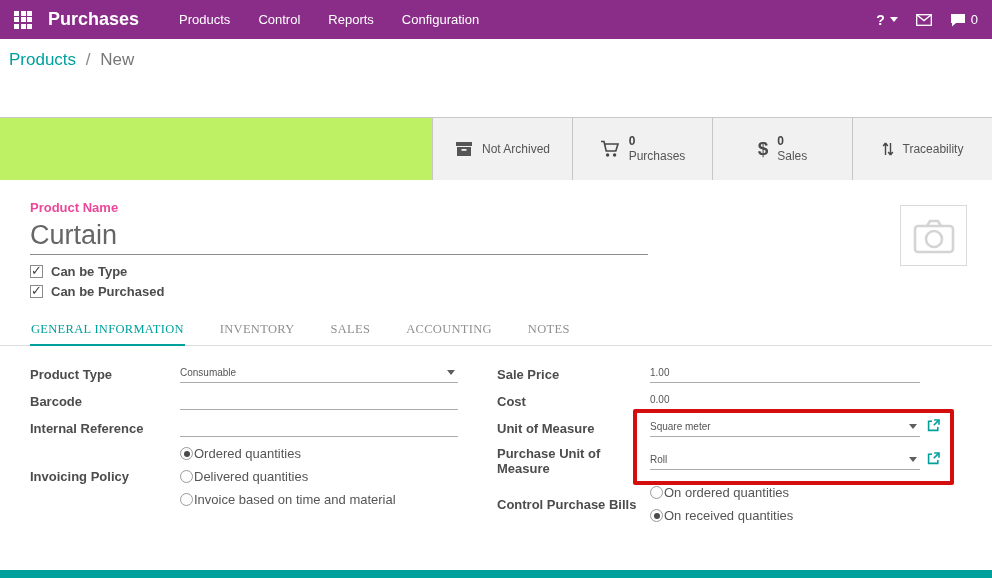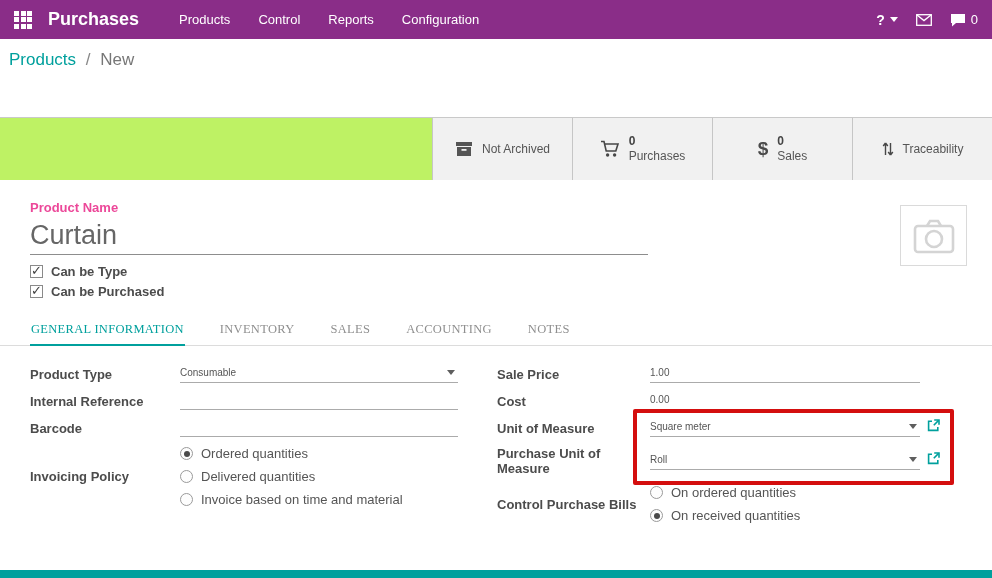--- a/index.html
+++ b/index.html
@@ -69,21 +69,21 @@
   .fcol-right .flabel { width:153px; }
   .line-value { position:relative; border-bottom:1px solid #ababab; min-height:20px; line-height:19px;
                 font-size:10px; color:#555; cursor:text; }
   .fcol-left .line-value { width:278px; }
   .fcol-right .line-value { width:270px; }
   .dd-caret { position:absolute; right:3px; top:7px; width:0; height:0;
               border-left:4px solid transparent; border-right:4px solid transparent; border-top:5px solid #5e5e5e; cursor:pointer; }
   .ext-link { position:absolute; right:-20px; top:2px; cursor:pointer; }
 
   .opts { display:flex; flex-direction:column; gap:8px; padding-top:2px; }
-  .opt { display:flex; gap:8px; align-items:flex-start; font-size:13px; color:#555; cursor:pointer; }
+  .opt { display:flex; gap:1px; align-items:flex-start; font-size:13px; color:#555; cursor:pointer; }
   .radio { width:13px; height:13px; border:1px solid #9a9a9a; border-radius:50%; background:#fdfdfd;
            flex:none; margin-top:1px; position:relative; }
   .radio.selected::after { content:""; position:absolute; left:2.5px; top:2.5px; width:6px; height:6px;
                            border-radius:50%; background:#4a4a4a; }
 
   
   .annotation-box { position:absolute; left:633px; top:409px; width:321px; height:76px;
                     border:4px solid #d40e0e; border-radius:2px; z-index:40; pointer-events:none; }
   .bottom-bar { position:absolute; left:0; right:0; bottom:0; height:8px; background:#00a09d; }
 </style>
@@ -214,25 +214,25 @@
 
         <div class="fcol-left">
           <div class="frow">
             <div class="flabel">Product Type</div>
             <div class="line-value">
               <span>Consumable</span>
               <span class="dd-caret"></span>
             </div>
           </div>
           <div class="frow">
+            <div class="flabel">Barcode</div>
+            <div class="line-value"></div>
+          </div>
+          <div class="frow">
             <div class="flabel">Internal Reference</div>
-            <div class="line-value"></div>
-          </div>
-          <div class="frow">
-            <div class="flabel">Barcode</div>
             <div class="line-value"></div>
           </div>
           <div class="frow">
             <div class="flabel">Invoicing Policy</div>
             <div class="opts">
               <div class="opt">
                 <span class="radio selected"></span>
                 <span>Ordered quantities</span>
               </div>
               <div class="opt">

